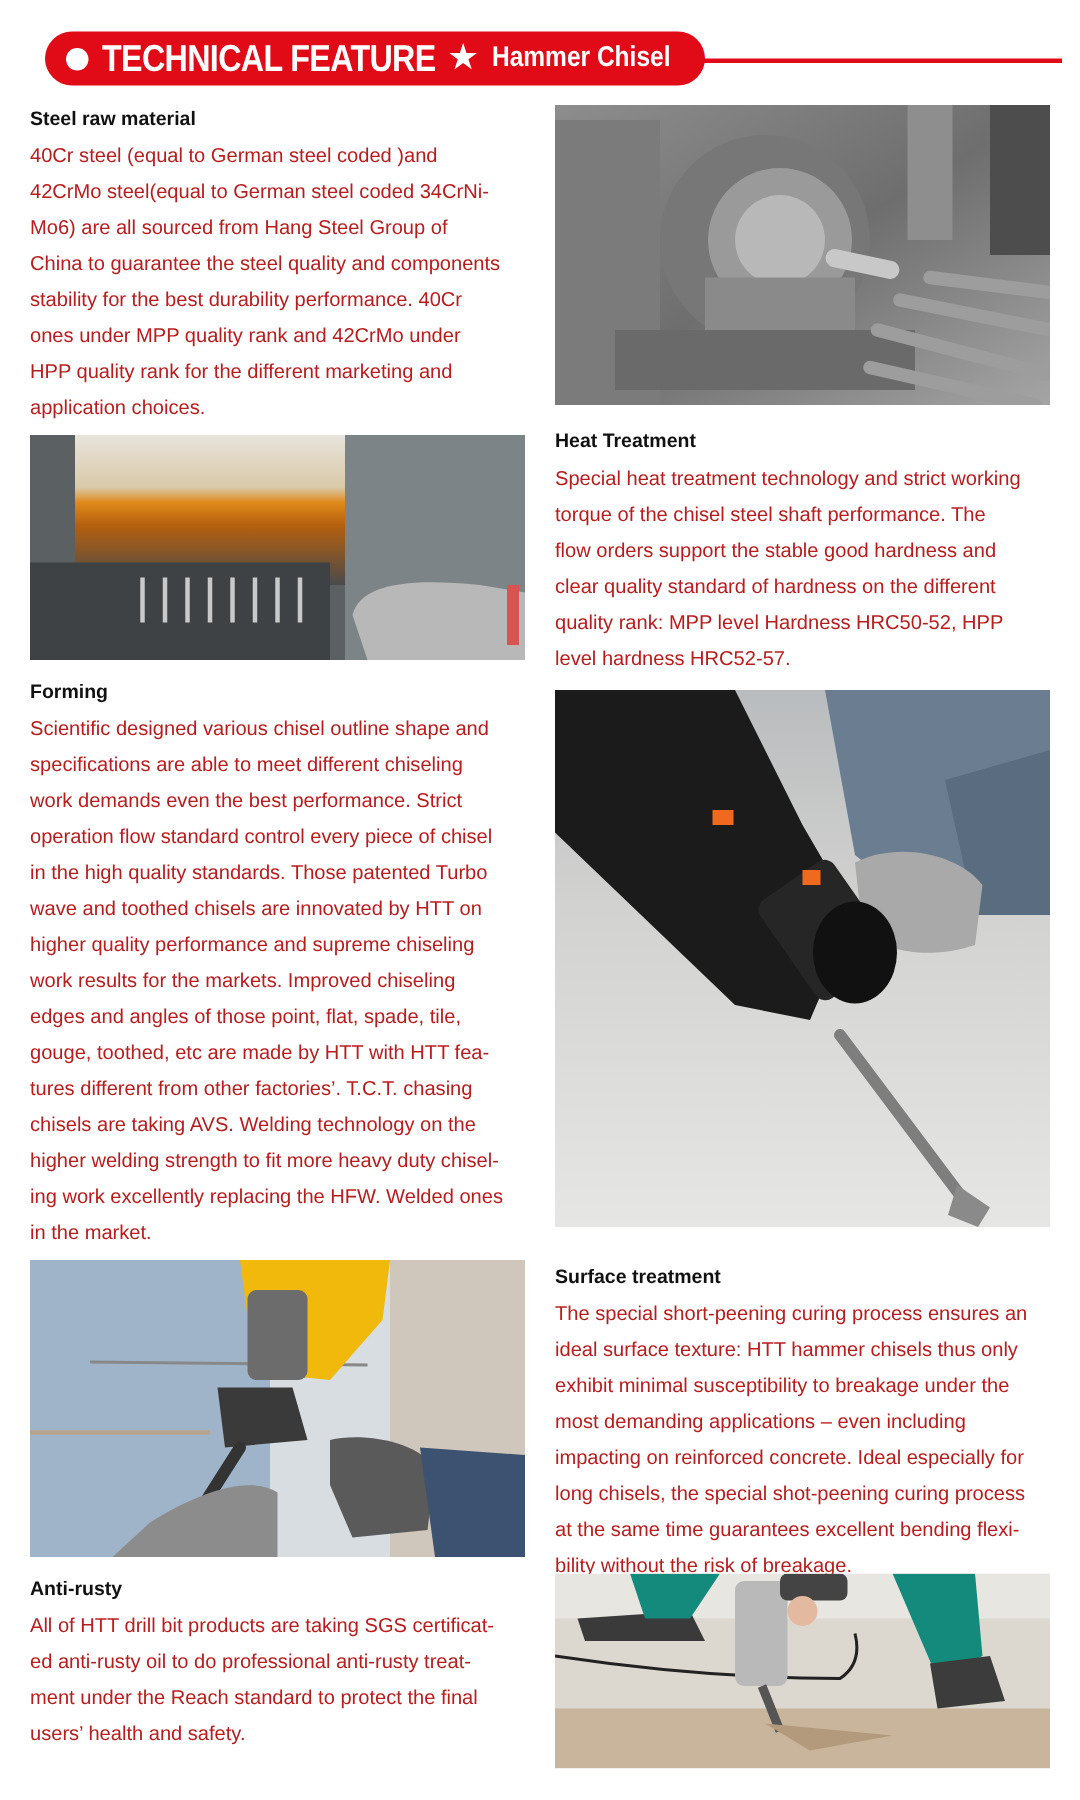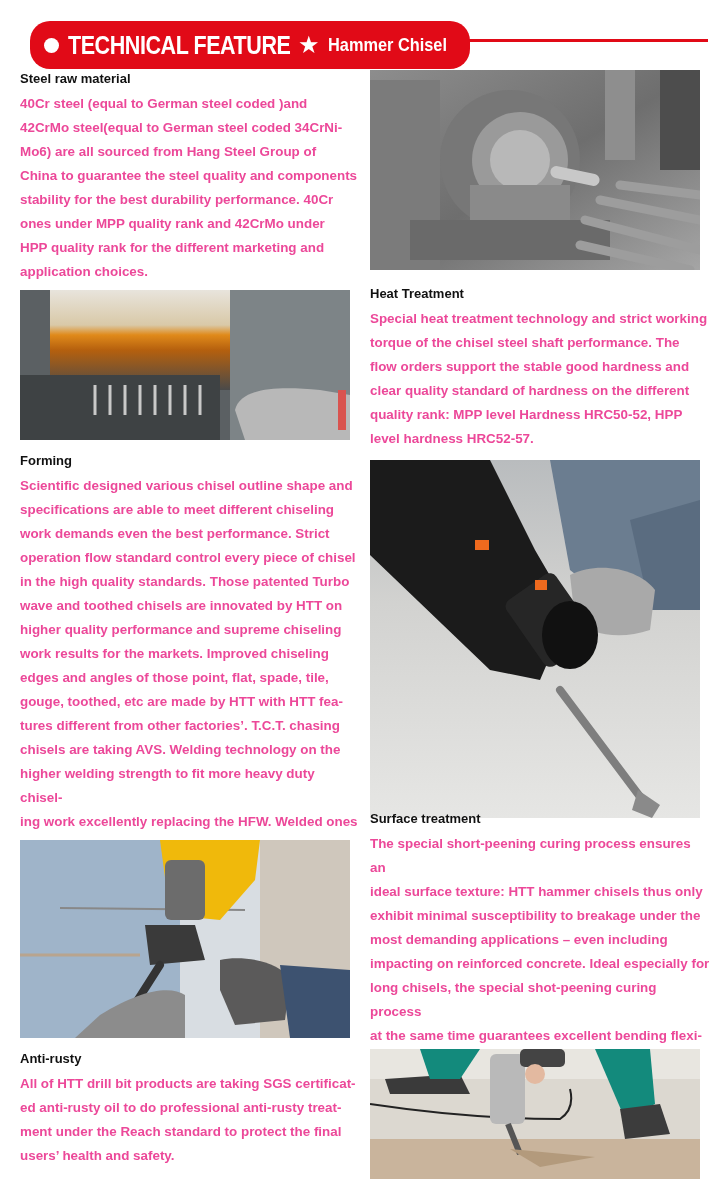--- a/index.html
+++ b/index.html
@@ -1,42 +1,42 @@
 <!DOCTYPE html>
 <html><head>
   <meta charset="utf-8">
   <style>
     * { margin: 0; padding: 0; box-sizing: border-box; }
     html, body { width: 720px; height: 1200px; background: #ffffff; overflow: hidden; }
     body { position: relative; font-family: "Liberation Sans", "DejaVu Sans", sans-serif; color: #111; }
 
     
     .banner-pill {
-      position: absolute; left: 30px; top: 21px; width: 440px; height: 48px;
+      position: absolute; left: 30px; top: 21px; width: 440px; height: 36px;
       background: #e10a17; border-radius: 20px;
       display: flex; align-items: center; padding-left: 14px;
       color: #fff; white-space: nowrap;
     }
     .banner-dot { width: 15px; height: 15px; border-radius: 50%; background: #fff; margin-right: 9px; flex: none; }
     .banner-title {
       font-family: "Liberation Sans", sans-serif; font-weight: bold;
       font-size: 25px; letter-spacing: -0.5px; transform: scaleX(0.86); transform-origin: left center;
       display: inline-block; width: 250px;
     }
     .banner-star { font-size: 24px; margin-left: -20px; margin-right: 8px; line-height: 1; }
     .banner-sub {
       font-family: "Liberation Sans", sans-serif; font-weight: bold;
       font-size: 19px; transform: scaleX(0.86); transform-origin: left center; display: inline-block;
     }
     .banner-line { position: absolute; left: 468px; top: 39px; width: 240px; height: 3px; background: #e10a17; }
 
     
     .block { position: absolute; }
     .heading { font-weight: bold; font-size: 13px; line-height: 20px; color: #111; margin-bottom: 3px; }
-    .para { font-size: 13.4px; line-height: 24px; color: #ec4899; font-weight: bold; }
+    .para { font-size: 13.4px; line-height: 24px; color: #b91c1c; }
 
     
     .photo { position: absolute; overflow: hidden; }
     .photo svg { width: 100%; height: 100%; display: block; }
   </style>
 </head>
 <body>
 
 <div class="banner-pill">
   <span class="banner-dot"></span>
@@ -167,21 +167,21 @@
     <path d="M0 0 L120 0 L165 90 L200 150 L170 220 L120 210 L0 95 Z" fill="#1b1b1b"></path>
     <rect x="150" y="120" width="60" height="80" rx="8" fill="#262626" transform="rotate(-35 180 160)"></rect>
     <ellipse cx="200" cy="175" rx="28" ry="34" fill="#111"></ellipse>
     <rect x="105" y="80" width="14" height="10" fill="#ef6a1e"></rect>
     <rect x="165" y="120" width="12" height="10" fill="#ef6a1e"></rect>
     <line x1="190" y1="230" x2="280" y2="350" stroke="#7e7e7e" stroke-width="8" stroke-linecap="round"></line>
     <path d="M268 330 L290 345 L282 358 L262 350 Z" fill="#8a8a8a"></path>
   </svg>
 </div>
 
-<div class="block" style="left:370px; top:809px; width:340px;">
+<div class="block" style="left:370px; top:841px; width:340px;">
   <div class="heading">Surface treatment</div>
   <div class="para">
     <div>The special short-peening curing process ensures an</div>
     <div>ideal surface texture: HTT hammer chisels thus only</div>
     <div>exhibit minimal susceptibility to breakage under the</div>
     <div>most demanding applications – even including</div>
     <div>impacting on reinforced concrete. Ideal especially for</div>
     <div>long chisels, the special shot-peening curing process</div>
     <div>at the same time guarantees excellent bending flexi-</div>
     <div>bility without the risk of breakage.</div>

